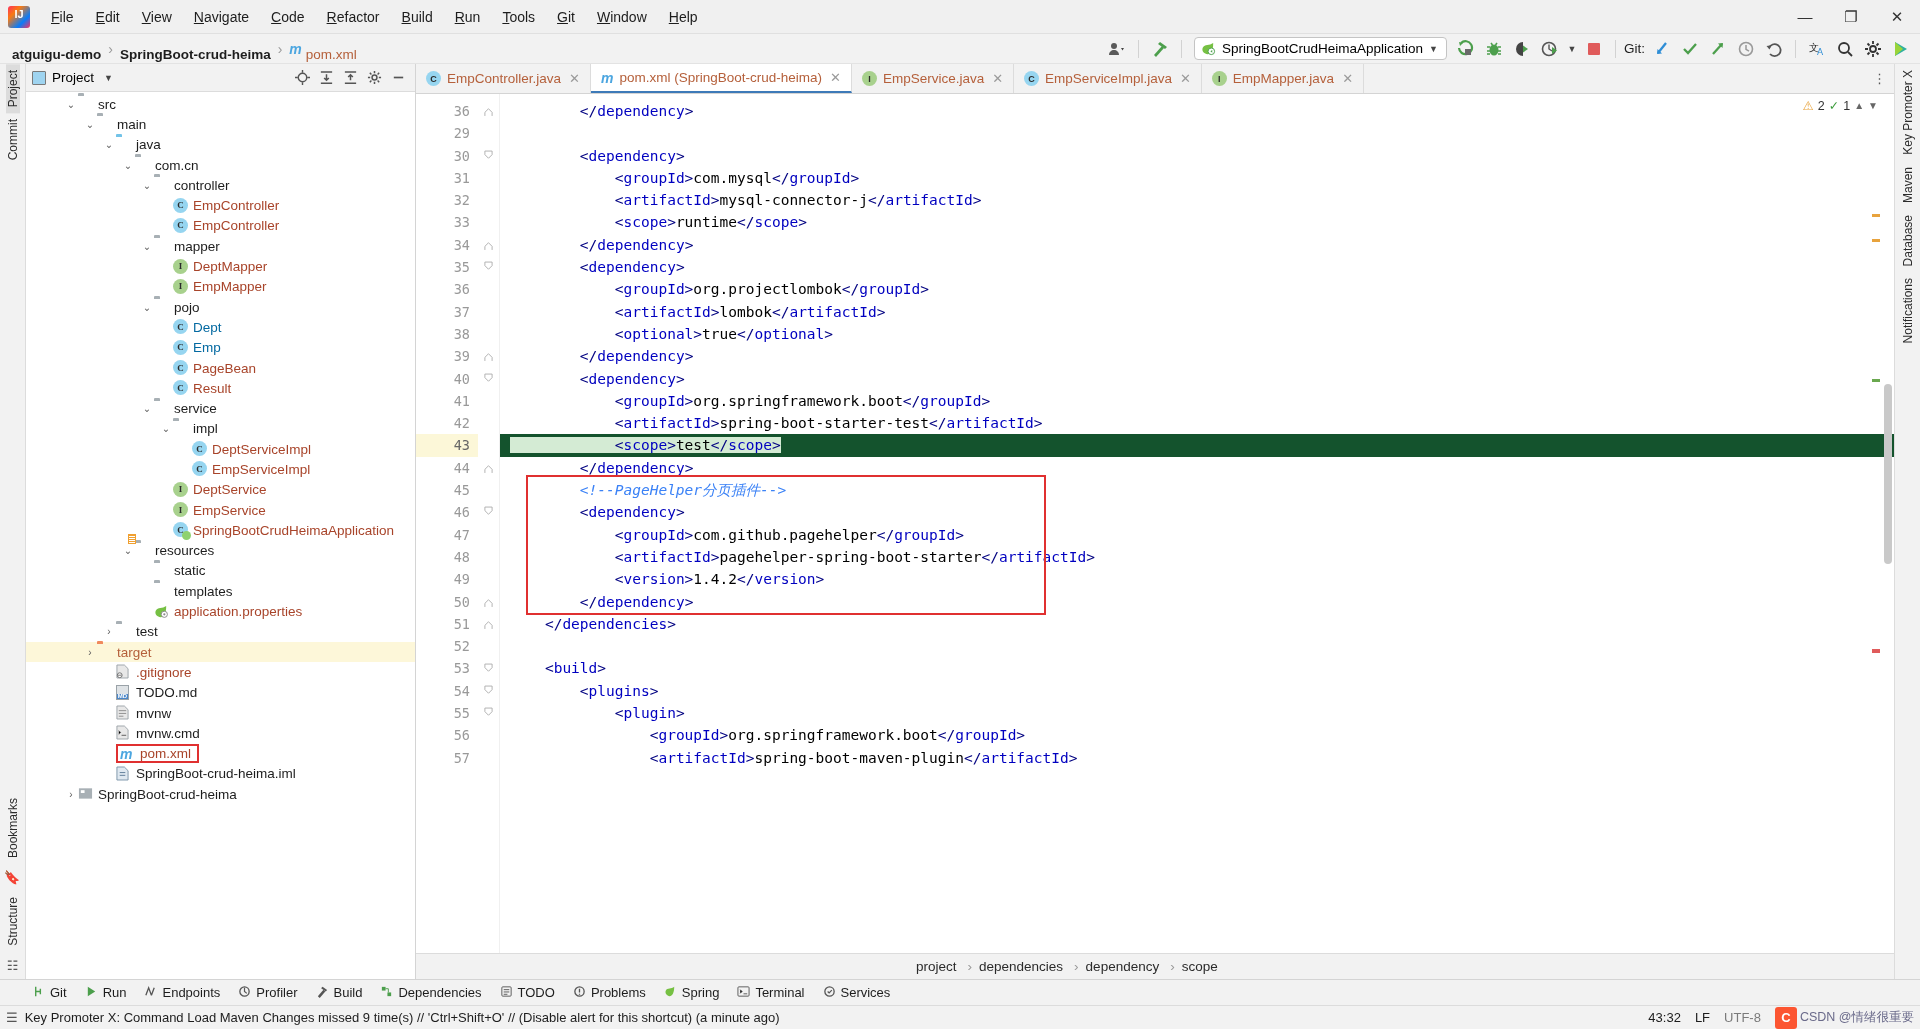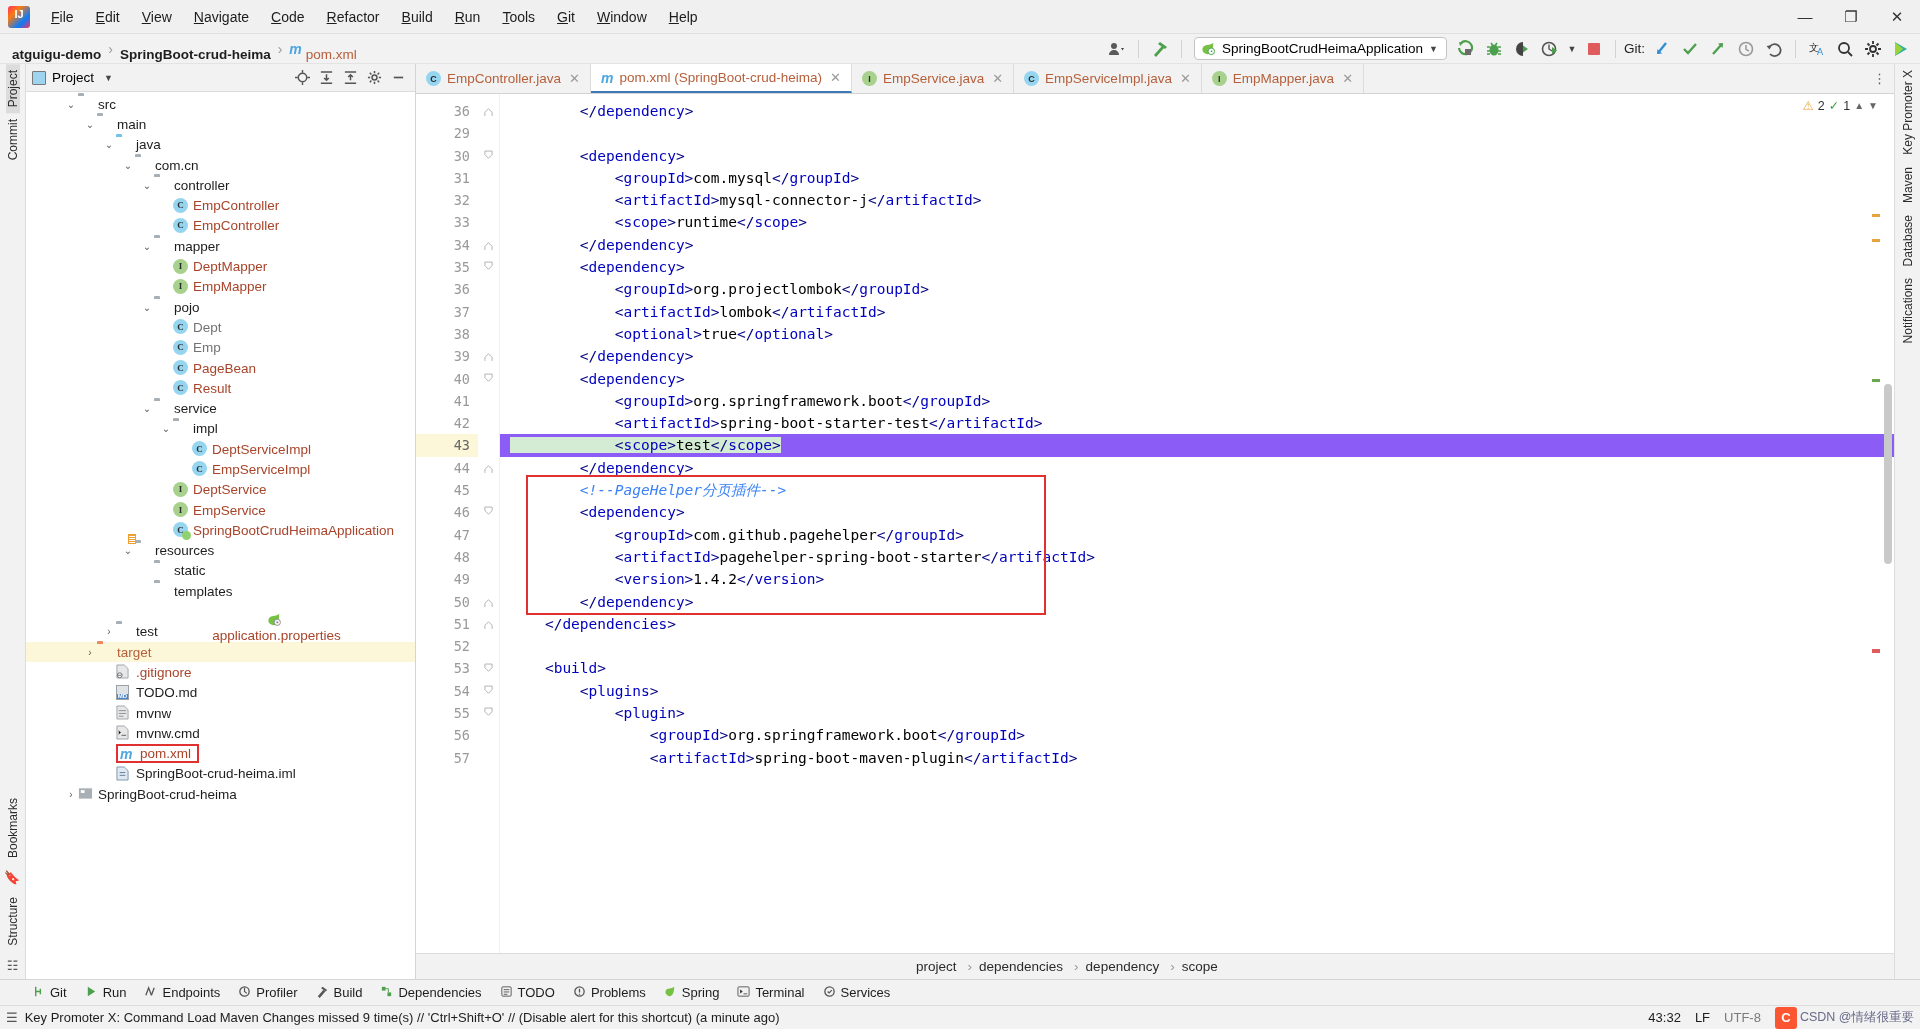--- a/index.html
+++ b/index.html
@@ -92,21 +92,21 @@
   .fold.pkg:after{content:"";position:absolute;left:2px;top:3px;width:4px;height:4px;background:#fff;border-radius:50%;}
   .fold.res:after{content:"";position:absolute;right:-1px;bottom:-1px;width:6px;height:8px;
      background:repeating-linear-gradient(#f0a030 0 1px,#fff 1px 2px);border:1px solid #f0a030;}
   
   .badge{width:15px;height:15px;border-radius:50%;display:flex;align-items:center;justify-content:center;
      font-size:9px;font-weight:bold;color:#2b2b2b;font-family:"Liberation Serif",serif;}
   .badge.c{background:#96d5f0;}
   .badge.i{background:#a8d18d;}
   .badge.spring{background:#96d5f0;}
   .n-red{color:#a8442a;}
-  .n-green{color:#737373;}
+  .n-green{color:#0369a1;}
   .n-dark{color:#1d1d1d;}
   .n-orange{color:#b5603b;}
   .mdico{width:13px;height:15px;background:#dfe3e6;border:1px solid #9aa2a8;position:relative;font-size:6px;
      color:#fff;display:flex;align-items:flex-end;justify-content:center;}
   .mdico b{background:#4a86c8;width:100%;text-align:center;font-size:6px;line-height:5px;}
 
   
   .editorwrap{flex:1;display:flex;flex-direction:column;min-width:0;min-height:0;background:#fff;}
   .tabs{height:30px;background:#f2f2f2;display:flex;align-items:stretch;flex:none;
      border-bottom:1px solid #d4d4d4;overflow:hidden;}
@@ -126,21 +126,21 @@
      font-family:"DejaVu Sans Mono",monospace;font-size:13.5px;padding-top:6px;}
   .gline{height:22.3px;line-height:22.3px;padding-right:8px;position:relative;}
   .gline.cur{background:#fcf7d8;color:#666;}
   .runmark{position:absolute;right:-14px;top:4px;width:13px;height:13px;}
   .foldcol{width:22px;flex:none;background:#fff;padding-top:6px;position:relative;
     border-right:1px solid #f0f0f0;}
   .fline{height:22.3px;display:flex;align-items:center;justify-content:center;color:#9a9a9a;font-size:10px;}
   .code{flex:1;position:relative;padding-top:6px;overflow:hidden;
      font-family:"DejaVu Sans Mono",monospace;font-size:14.5px;line-height:22.3px;white-space:pre;}
   .cl{height:22.3px;line-height:22.3px;padding-left:10px;}
-  .cl.cur{background:#8b5cf6;}
+  .cl.cur{background:#14532d;}
   .tag{color:#000080;}
   .tagname{color:#0000c0;}
   .cmt{color:#3b82f6;font-style:italic;}
   .hl{background:#d4ebd4;}
   .redbox{position:absolute;border:2px solid #e03030;pointer-events:none;}
   .scrollbar-v{position:absolute;right:0;top:0;width:12px;height:100%;background:transparent;}
   .sb-thumb{position:absolute;right:2px;width:8px;background:#c9c9c9;border-radius:4px;}
   .errstrip{position:absolute;right:14px;top:0;width:8px;height:100%;}
   .ersq{position:absolute;right:0;width:8px;height:3px;}
   .topstat{position:absolute;right:16px;top:4px;display:flex;align-items:center;gap:4px;
@@ -518,21 +518,21 @@
           <div class="trow" style="padding-left: 114px;">
             <span class="arrow none">›</span>
             <span class="ico"><span class="fold"></span></span>
             <span class="tlabel n-dark">static</span>
           </div>
           <div class="trow" style="padding-left: 114px;">
             <span class="arrow none">›</span>
             <span class="ico"><span class="fold"></span></span>
             <span class="tlabel n-dark">templates</span>
           </div>
-          <div class="trow" style="padding-left: 114px; flex-direction: column;">
+          <div class="trow" style="padding-left: 114px;">
             <span class="arrow none">›</span>
             <span class="ico"><svg width="15" height="15" viewBox="0 0 16 16">
                 <path d="M13 2c-4 3-9 1-11 5s2 7 5 7c4 0 6-4 6-12z" fill="#76c043"></path>
                 <circle cx="11" cy="11" r="3.3" fill="#fff" stroke="#8a8a8a"></circle>
                 <circle cx="11" cy="11" r="1.2" fill="#8a8a8a"></circle>
               </svg></span>
             <span class="tlabel n-red">application.properties</span>
           </div>
           <div class="trow" style="padding-left: 76px;">
             <span class="arrow">›</span>

